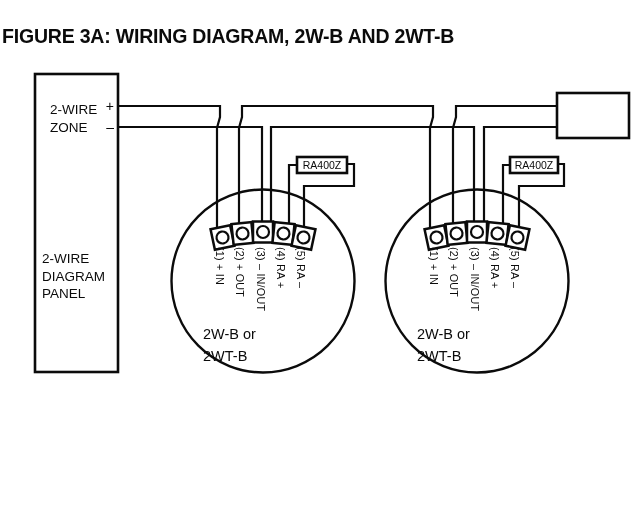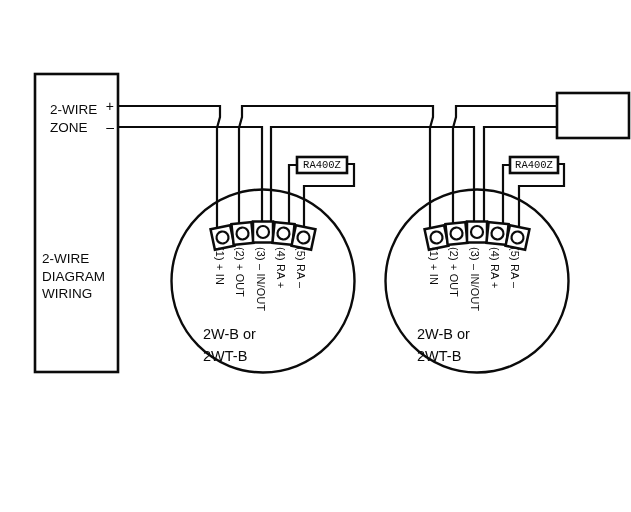--- a/index.html
+++ b/index.html
@@ -19,21 +19,21 @@
     left:50px;top:101px;width:64px;font-size:13.5px;line-height:17.5px;
   }
   .zone .row{display:flex;justify-content:space-between;align-items:baseline;}
   .zone .sign-plus{position:relative;top:-3px;font-size:14px;}
   .zone .sign-minus{font-size:14px;}
   .panel-name{
     left:42px;top:250px;font-size:13.5px;line-height:17.5px;white-space:nowrap;
   }
   .ra-label{
     top:157px;height:16px;text-align:center;
-    font-size:10.5px;line-height:16.5px;white-space:nowrap;font-family:Liberation Mono, monospace;
+    font-size:10.5px;line-height:16.5px;white-space:nowrap;
   }
   .ra-label.d1{left:297px;width:50px;}
   .ra-label.d2{left:510px;width:48px;}
   .eol-label{
     left:564px;top:100px;font-size:12px;line-height:15.5px;white-space:nowrap;
   }
   .tlabel{
     top:247px;font-size:10.8px;letter-spacing:0.2px;white-space:nowrap;
     transform:rotate(90deg);transform-origin:0 0;
   }
@@ -114,36 +114,37 @@
       <rect class="tblock" x="-10" y="-10.5" width="20" height="21"></rect>
       <circle class="tscrew" r="6"></circle>
     </g>
 
     <rect class="boxline" x="35" y="74" width="83" height="298"></rect>
     <rect class="boxline" x="297" y="157" width="50" height="16"></rect>
     <rect class="boxline" x="510" y="157" width="48" height="16"></rect>
     <rect class="boxline" x="557" y="93" width="72" height="45"></rect>
   </svg>
 
+  <div class="abs title">FIGURE 3A: WIRING DIAGRAM, 2W-B AND 2WT-B</div>
 
   <div class="abs zone">
     <div class="row">
       <span>2-WIRE</span>
       <span class="sign-plus">+</span>
     </div>
     <div class="row">
       <span>ZONE</span>
       <span class="sign-minus">–</span>
     </div>
   </div>
 
   <div class="abs panel-name">
     <div>2-WIRE</div>
     <div>DIAGRAM</div>
-    <div>WIRING</div>
+    <div>PANEL</div>
   </div>
 
   <div class="abs ra-label d1">RA400Z</div>
   <div class="abs ra-label d2">RA400Z</div>
 
 
   <div class="abs tlabel" style="left:226px">(1) + IN</div>
   <div class="abs tlabel" style="left:246px">(2) + OUT</div>
   <div class="abs tlabel" style="left:267px">(3) – IN/OUT</div>
   <div class="abs tlabel" style="left:287px">(4) RA +</div>

